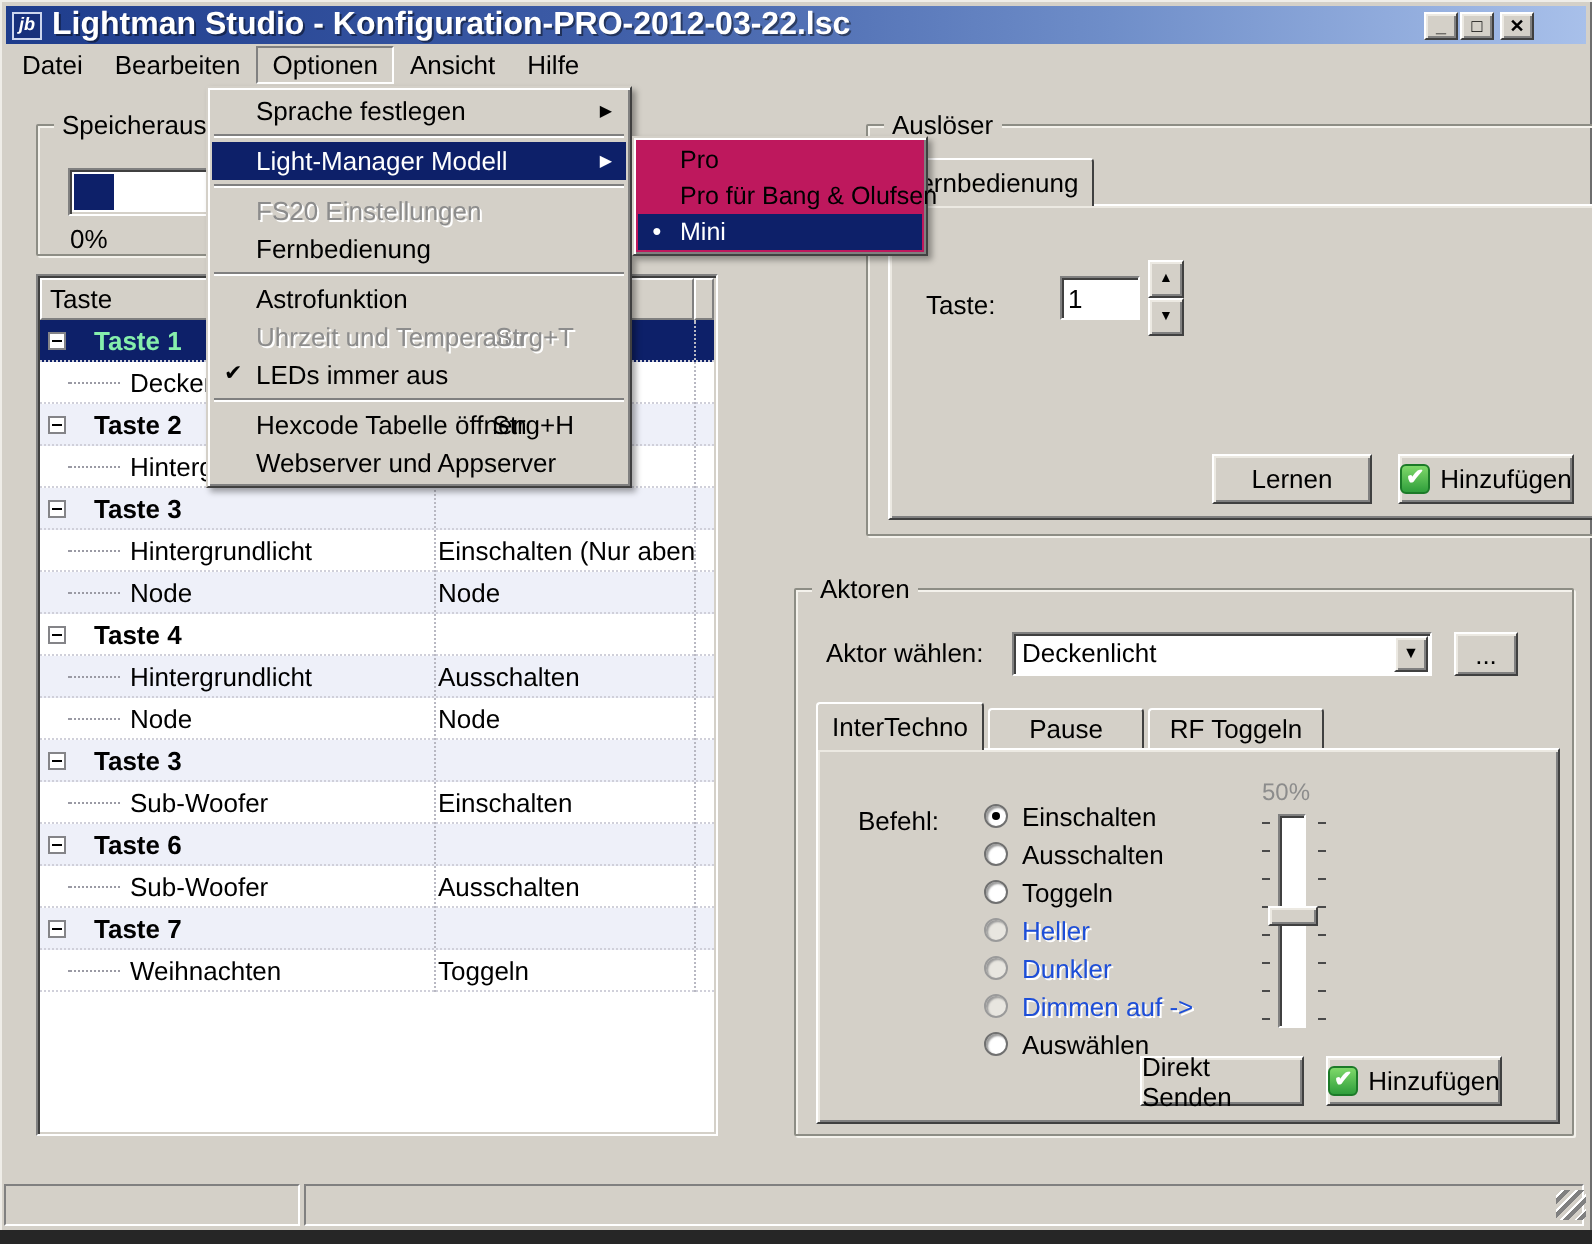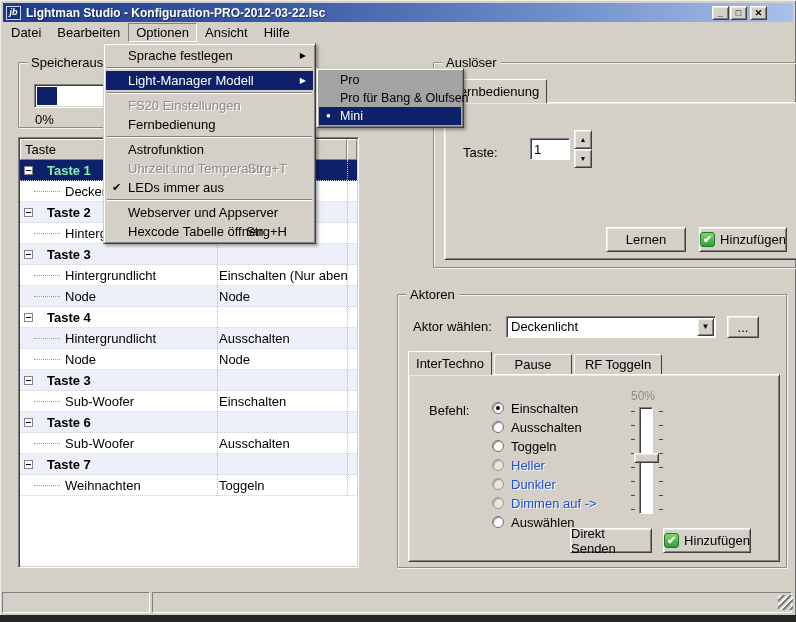--- a/index.html
+++ b/index.html
@@ -17,21 +17,21 @@
             box-shadow:inset 1px 1px 0 #f4f2ec, 1px 1px 0 #f4f2ec;}
   .grouplabel{position:absolute;top:-8px;left:8px;background:#d4d0c8;padding:0 4px;
               font-size:13px;color:#000;line-height:15px;}
   
   #titlebar{position:absolute;left:3px;top:3px;width:790px;height:19px;
             background:linear-gradient(90deg,#1e3c8c 0%,#3b5aa5 35%,#6f8ec9 70%,#a8c0ea 100%);
             display:flex;align-items:center;padding-left:3px;}
   #appicon{width:15px;height:14px;background:#17307c;border:1px solid #cdd6ee;color:#fff;
            font-size:9px;font-weight:bold;font-style:italic;display:flex;align-items:center;
            justify-content:center;line-height:1;}
-  #wtitle{color:#fff;font-weight:bold;font-size:12px;margin-left:5px;white-space:nowrap;
+  #wtitle{color:#fff;font-weight:bold;font-size:16px;margin-left:5px;white-space:nowrap;
           text-shadow:1px 1px 0 rgba(0,0,0,.45);}
   .wbtn{position:absolute;top:3px;width:17px;height:14px;font-size:9px;font-weight:bold;
         display:flex;align-items:center;justify-content:center;line-height:1;color:#000;}
   
   #menubar{position:absolute;left:3px;top:22px;width:790px;height:20px;display:flex;
            align-items:center;font-size:13px;}
   .mb-item{padding:2px 8px;cursor:default;}
   .mb-open{border:1px solid;border-color:#808080 #ffffff #ffffff #808080;padding:1px 7px;}
   
   #optmenu{position:absolute;left:103px;top:43px;width:213px;background:#d4d0c8;z-index:100;
@@ -39,21 +39,21 @@
            box-shadow:inset 1px 1px 0 #ffffff, inset -1px -1px 0 #808080, 2px 2px 3px rgba(0,0,0,.35);
            padding:2px;font-size:13px;}
   .mi{position:relative;height:19px;line-height:19px;padding-left:22px;color:#000;
       white-space:nowrap;cursor:default;}
   .mi .arrow{position:absolute;right:7px;top:0;font-size:8px;}
   .mi .short{position:absolute;right:26px;top:0;}
   .mi .check{position:absolute;left:6px;top:0;font-size:11px;}
   .mi.hl{background:#0d2069;color:#fff;}
   .mi.dis{color:#8c8c8c;text-shadow:1px 1px 0 #ffffff;}
   .msep{height:2px;margin:2px 1px;border-top:1px solid #808080;border-bottom:1px solid #ffffff;}
-  #submenu{position:absolute;left:316px;top:68px;width:148px;background:#a3a3a3;z-index:110;
+  #submenu{position:absolute;left:316px;top:68px;width:148px;background:#be185d;z-index:110;
            border:1px solid;border-color:#d4d0c8 #404040 #404040 #d4d0c8;
            box-shadow:inset 1px 1px 0 #ffffff, inset -1px -1px 0 #808080, 2px 2px 3px rgba(0,0,0,.35);
            padding:2px;font-size:12.5px;}
   .smi{position:relative;height:18px;line-height:18px;padding-left:21px;white-space:nowrap;}
   .smi .bullet{position:absolute;left:7px;top:0;font-size:8px;}
   .smi.hl{background:#0d2069;color:#fff;}
   
   #memgroup{left:18px;top:62px;width:292px;height:66px;}
   #membar{position:absolute;left:15px;top:21px;width:262px;height:24px;padding:2px;}
   #memfill{width:20px;height:100%;background:#0d2069;}
@@ -349,25 +349,25 @@
     <div class="mi dis">
       <span>Uhrzeit und Temperatur</span>
       <span class="short">Strg+T</span>
     </div>
     <div class="mi">
       <span class="check">✔</span>
       <span>LEDs immer aus</span>
     </div>
     <div class="msep"></div>
     <div class="mi">
-      <span>Webserver und Appserver</span>
-    </div>
-    <div class="mi">
       <span>Hexcode Tabelle öffnen</span>
       <span class="short">Strg+H</span>
+    </div>
+    <div class="mi">
+      <span>Webserver und Appserver</span>
     </div>
   </div>
 
   <div id="submenu">
     <div class="smi">
       <span>Pro</span>
     </div>
     <div class="smi">
       <span>Pro für Bang &amp; Olufsen</span>
     </div>

